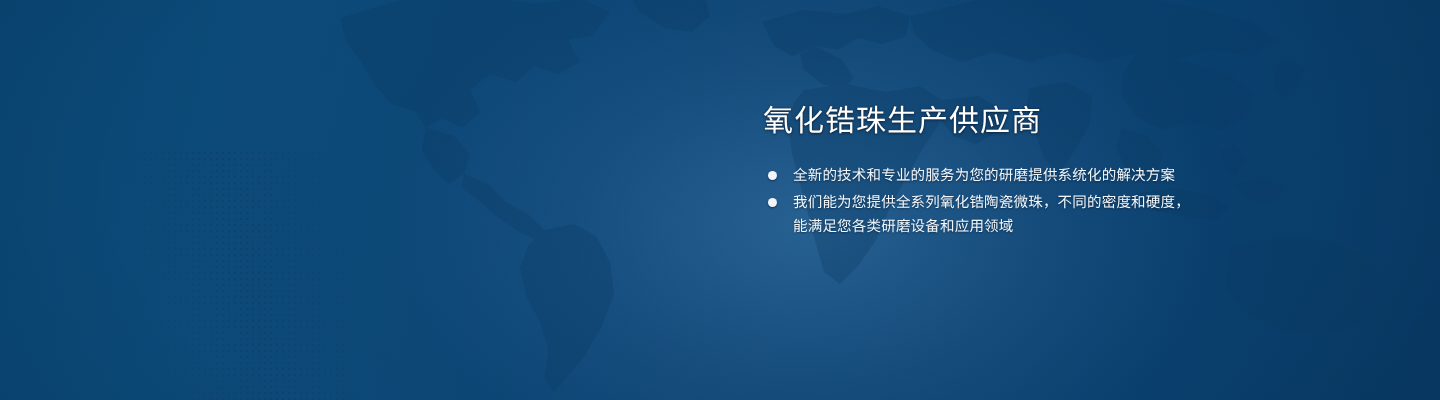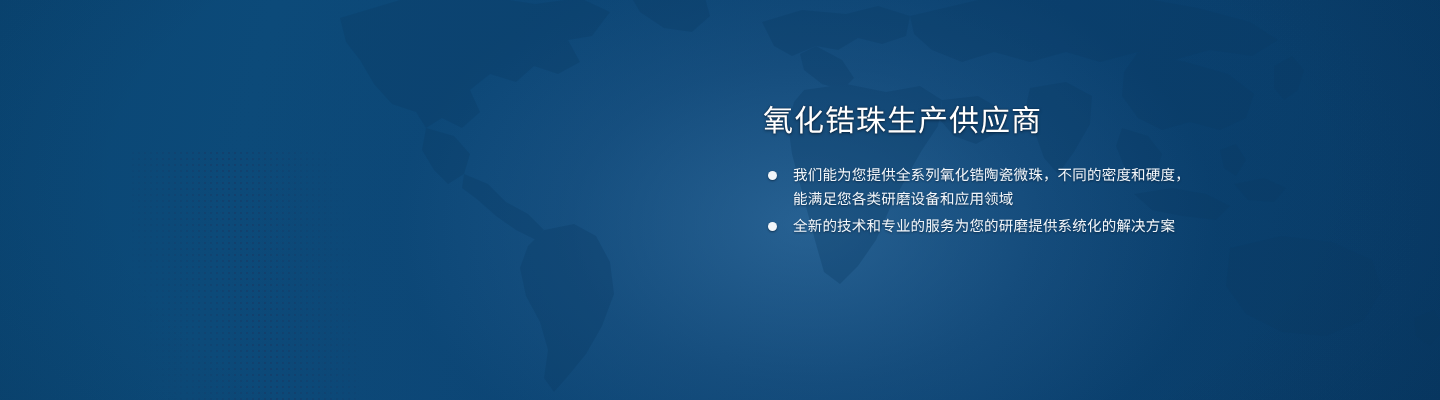--- a/index.html
+++ b/index.html
@@ -383,28 +383,28 @@
   <div class="halftone"></div>
 
   <div class="copy">
 
     <h1 class="headline">氧化锆珠生产供应商</h1>
 
     <ul class="bullets">
 
       <li class="bullet">
         <span class="bullet-dot"></span>
+        <span class="bullet-text">全新的技术和专业的服务为您的研磨提供系统化的解决方案</span>
+      </li>
+
+      <li class="bullet">
+        <span class="bullet-dot"></span>
         <span class="bullet-text">
           <span>我们能为您提供全系列氧化锆陶瓷微珠，不同的密度和硬度，</span>
           <span class="line2">能满足您各类研磨设备和应用领域</span>
         </span>
       </li>
 
-      <li class="bullet">
-        <span class="bullet-dot"></span>
-        <span class="bullet-text">全新的技术和专业的服务为您的研磨提供系统化的解决方案</span>
-      </li>
-
 
     </ul>
   </div>
 
 </div>
 
 </body></html>

